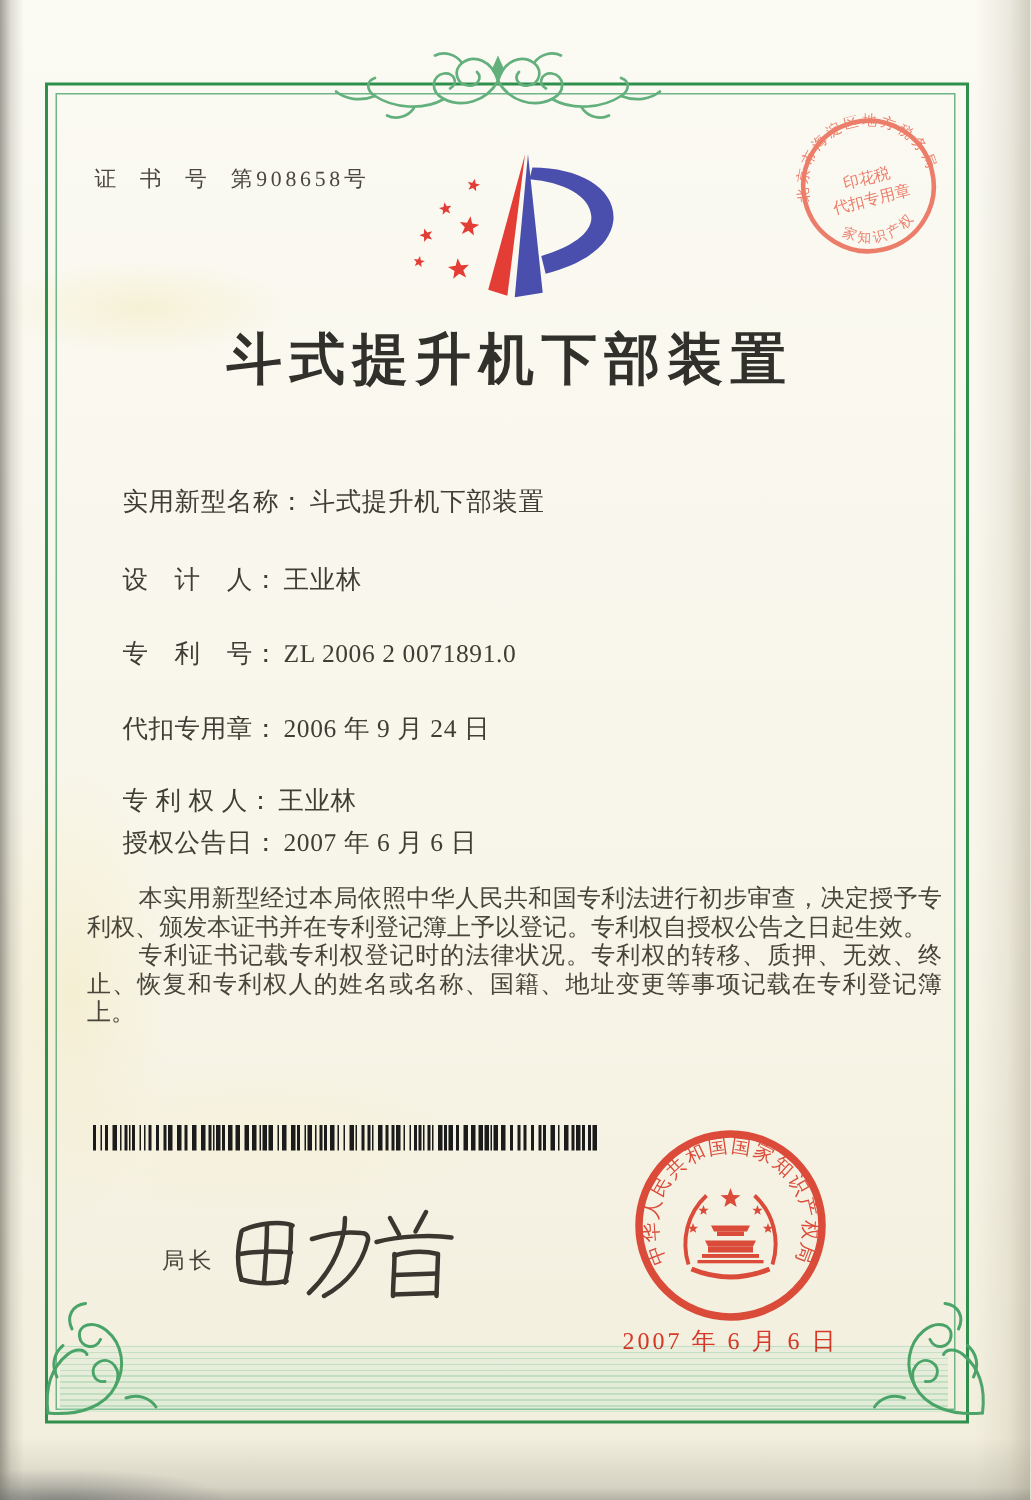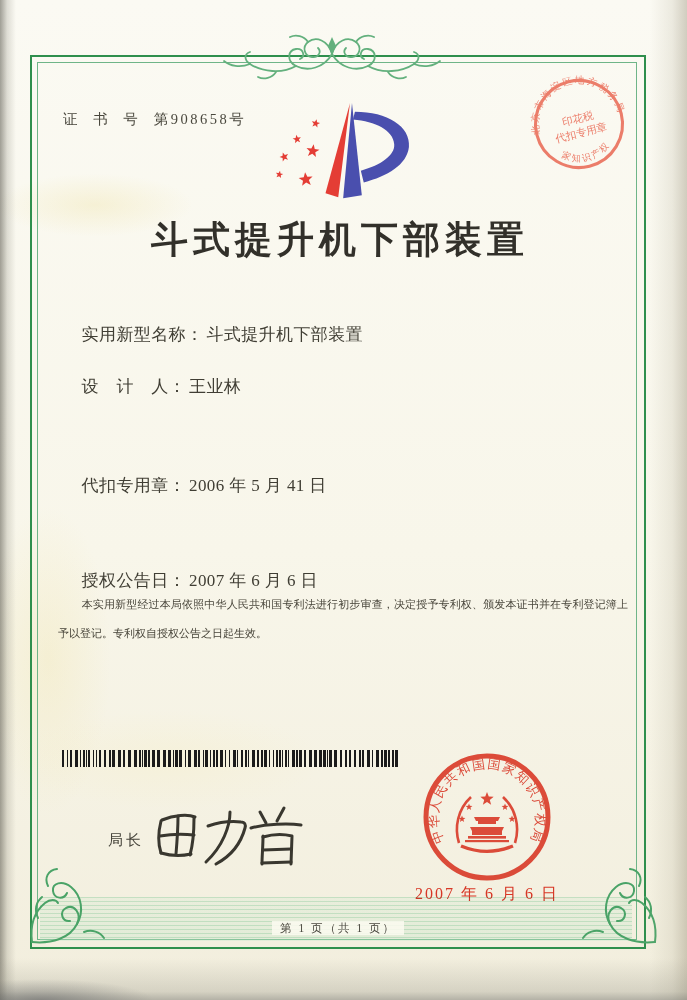--- a/index.html
+++ b/index.html
@@ -41,26 +41,26 @@
   .cert-no{position:absolute;left:63px;top:110px;font-size:14.5px;letter-spacing:2.5px;color:#4a483e;}
   .cert-no .lbl{margin-right:10px;letter-spacing:6px;}
   .logo{position:absolute;left:272px;top:97px;width:158px;height:108px;}
   .stamp{position:absolute;left:531px;top:76px;width:96px;height:96px;color:var(--stamp-red,#ee6a57);
     transform:rotate(-14deg);opacity:.85;mix-blend-mode:multiply;}
   .title{position:absolute;left:0;top:215px;width:680px;margin:0;text-align:center;
     font-size:37px;font-weight:bold;letter-spacing:5px;color:#32302a;}
 
   
   .field{position:absolute;left:63px;font-size:17px;color:#403e34;letter-spacing:.4px;white-space:pre;}
-  .f0{top:303px}.f1{top:355px}.f2{top:404px}.f3{top:454px}.f4{top:502px}.f5{top:549px}
+  .f0{top:303px}.f1{top:355px}.f2{top:404px}.f3{top:454px}.f4{top:502px}.f5{top:530px}
   .fvalue{margin-left:3px;}
 
   
-  .body-text{position:absolute;left:58px;top:590px;width:570px;font-size:11px;
-    line-height:29px;color:#48453a;text-align:justify;}
+  .body-text{position:absolute;left:58px;top:590px;width:570px;font-size:16px;
+    line-height:19px;color:#48453a;text-align:justify;}
   .body-text p{margin:0;text-indent:2.15em;}
 
   
   .barcode{position:absolute;left:62px;top:750px;width:338px;height:17px;}
   .barcode i{position:absolute;top:0;bottom:0;background:#1b1b1b;}
 
   
   .sig-label{position:absolute;left:108px;top:831px;font-size:15px;letter-spacing:3px;color:#45433a;}
   .sig{position:absolute;left:148px;top:798px;width:160px;height:75px;}
 
@@ -161,29 +161,36 @@
   </svg>
 
   <h1 class="title">斗式提升机下部装置</h1>
 
   <div class="field f0">
     <span class="flabel">实用新型名称：</span><span class="fvalue">斗式提升机下部装置</span>
   </div>
   <div class="field f1">
     <span class="flabel">设　计　人：</span><span class="fvalue">王业林</span>
   </div>
+  <div class="field f2">
+    <span class="flabel">专　利　号：</span><span class="fvalue">ZL 2006 2 0071891.0</span>
+  </div>
   <div class="field f3">
-    <span class="flabel">代扣专用章：</span><span class="fvalue">2006 年 5 月 41 日</span>
+    <span class="flabel">代扣专用章：</span><span class="fvalue">2006 年 9 月 24 日</span>
+  </div>
+  <div class="field f4">
+    <span class="flabel">专 利 权 人：</span><span class="fvalue">王业林</span>
   </div>
   <div class="field f5">
     <span class="flabel">授权公告日：</span><span class="fvalue">2007 年 6 月 6 日</span>
   </div>
 
   <div class="body-text">
     <p>本实用新型经过本局依照中华人民共和国专利法进行初步审查，决定授予专利权、颁发本证书并在专利登记簿上予以登记。专利权自授权公告之日起生效。</p>
+    <p>专利证书记载专利权登记时的法律状况。专利权的转移、质押、无效、终止、恢复和专利权人的姓名或名称、国籍、地址变更等事项记载在专利登记簿上。</p>
   </div>
 
   <div class="barcode">
       <i style="left:0px;width:2px"></i>
       <i style="left:5px;width:1px"></i>
       <i style="left:8px;width:2px"></i>
       <i style="left:13px;width:3px"></i>
       <i style="left:18px;width:1px"></i>
       <i style="left:21px;width:2px"></i>
       <i style="left:24px;width:1px"></i>
@@ -305,20 +312,17 @@
       <rect x="-15" y="6" width="30" height="4"></rect>
       <rect x="-19" y="11" width="38" height="2.6"></rect>
       <rect x="-22" y="15" width="44" height="2.2"></rect>
       <path d="M-28,18 C-33,2 -29,-16 -16,-28" fill="none" stroke="currentColor" stroke-width="2.6"></path>
       <path d="M28,18 C33,2 29,-16 16,-28" fill="none" stroke="currentColor" stroke-width="2.6"></path>
       <path d="M-26,21 C-9,28 9,28 26,21" fill="none" stroke="currentColor" stroke-width="3.4"></path>
     </g>
   </svg>
   <div class="seal-date">2007 年 6 月 6 日</div>
 
-  <div class="footer">
-    <span>第 1 页（共 1 页）</span>
-  </div>
 
   <div class="edge-left"></div>
   <div class="edge-right"></div>
   <div class="edge-bottom"></div>
 </div>
 
 </body></html>

